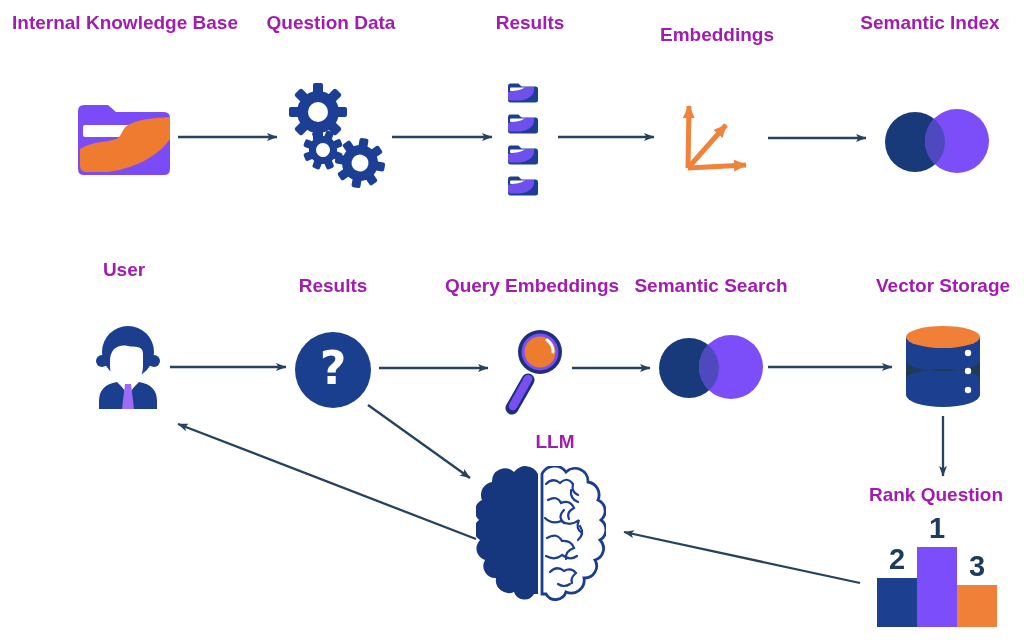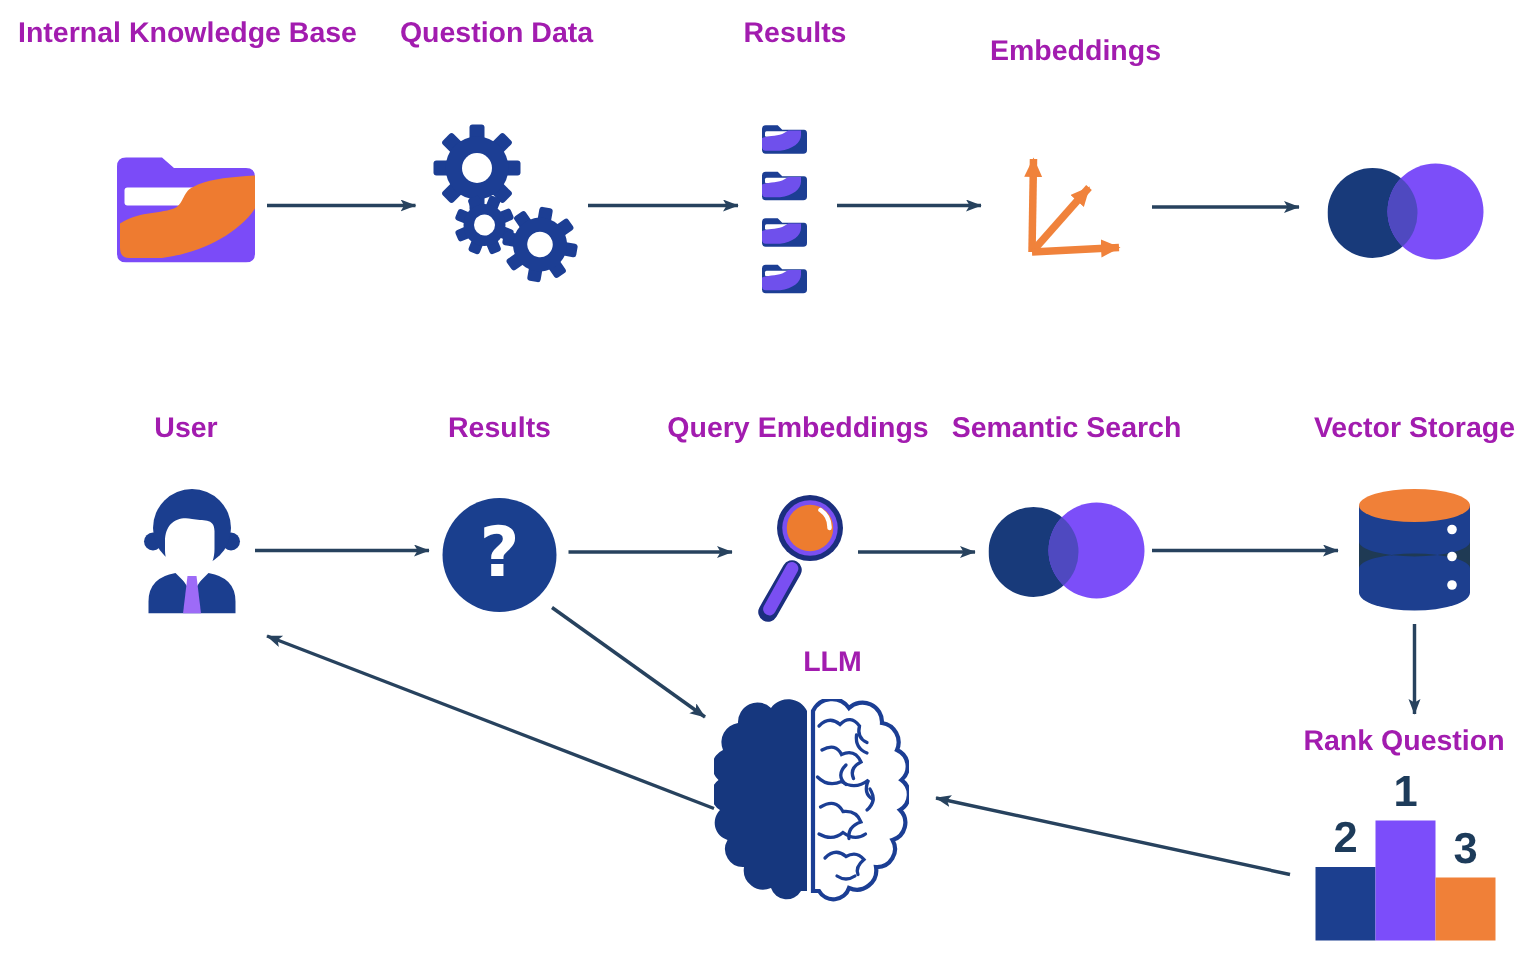--- a/index.html
+++ b/index.html
@@ -46,22 +46,23 @@
       <line x1="368" y1="405" x2="470" y2="478" marker-end="url(#ah)"></line>
       <line x1="476" y1="539" x2="178" y2="424" marker-end="url(#ah)"></line>
       <line x1="860" y1="583" x2="624" y2="532" marker-end="url(#ah)"></line>
     </g>
   </svg>
 
   <div class="lbl" style="left:125px;top:13px">Internal Knowledge Base</div>
   <div class="lbl" style="left:331px;top:13px">Question Data</div>
   <div class="lbl" style="left:530px;top:13px">Results</div>
   <div class="lbl" style="left:717px;top:25px">Embeddings</div>
-
-  <div class="lbl" style="left:124px;top:276px">User</div>
+  <div class="lbl" style="left:930px;top:13px">Semantic Index</div>
+
+  <div class="lbl" style="left:124px;top:260px">User</div>
   <div class="lbl" style="left:333px;top:276px">Results</div>
   <div class="lbl" style="left:532px;top:276px">Query Embeddings</div>
   <div class="lbl" style="left:943px;top:276px">Vector Storage</div>
   <div class="lbl" style="left:711px;top:276px">Semantic Search</div>
   <div class="lbl" style="left:555px;top:432px">LLM</div>
   <div class="lbl" style="left:936px;top:485px">Rank Question</div>
 
   <svg class="ic" style="left:78px;top:99px" width="92" height="76" viewBox="0 0 92 76">
     <path d="M0,12 Q0,6 6,6 H30 L38,13 H86 Q92,13 92,19 V70 Q92,76 86,76 H6 Q0,76 0,70 Z" fill="#7B4BF8"></path>
     <rect x="5" y="26" width="81" height="12" rx="2" fill="#ffffff"></rect>

